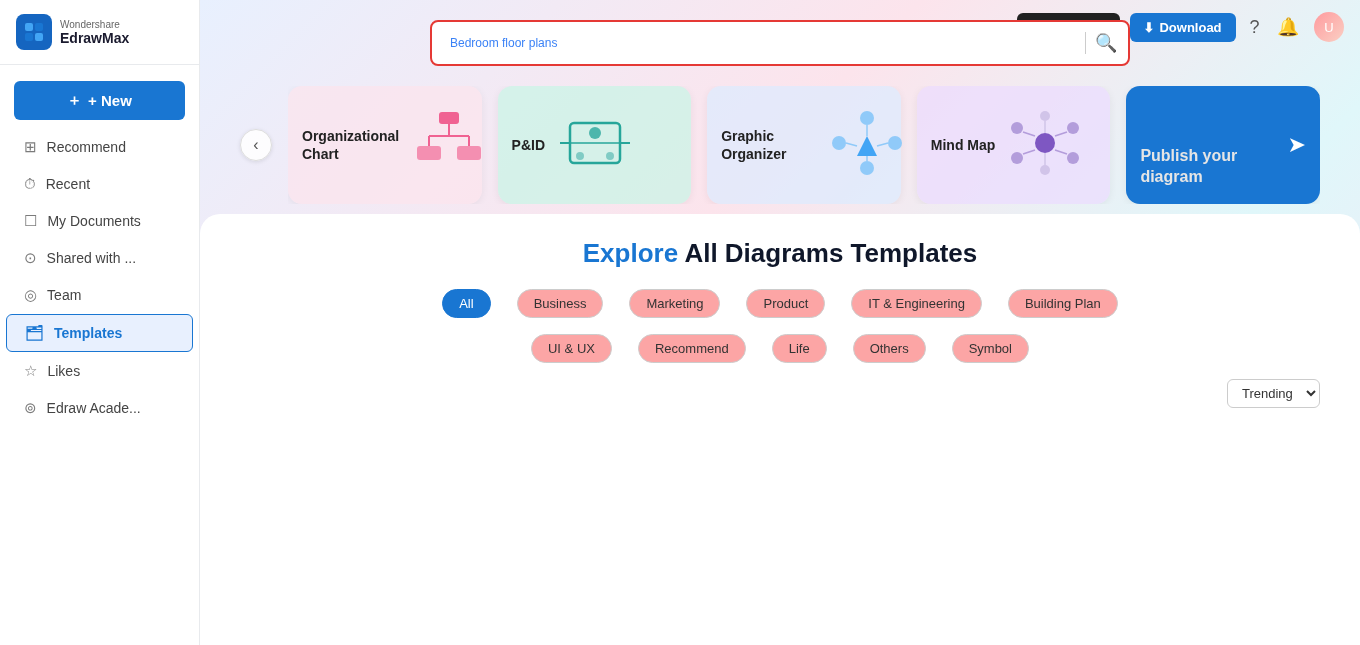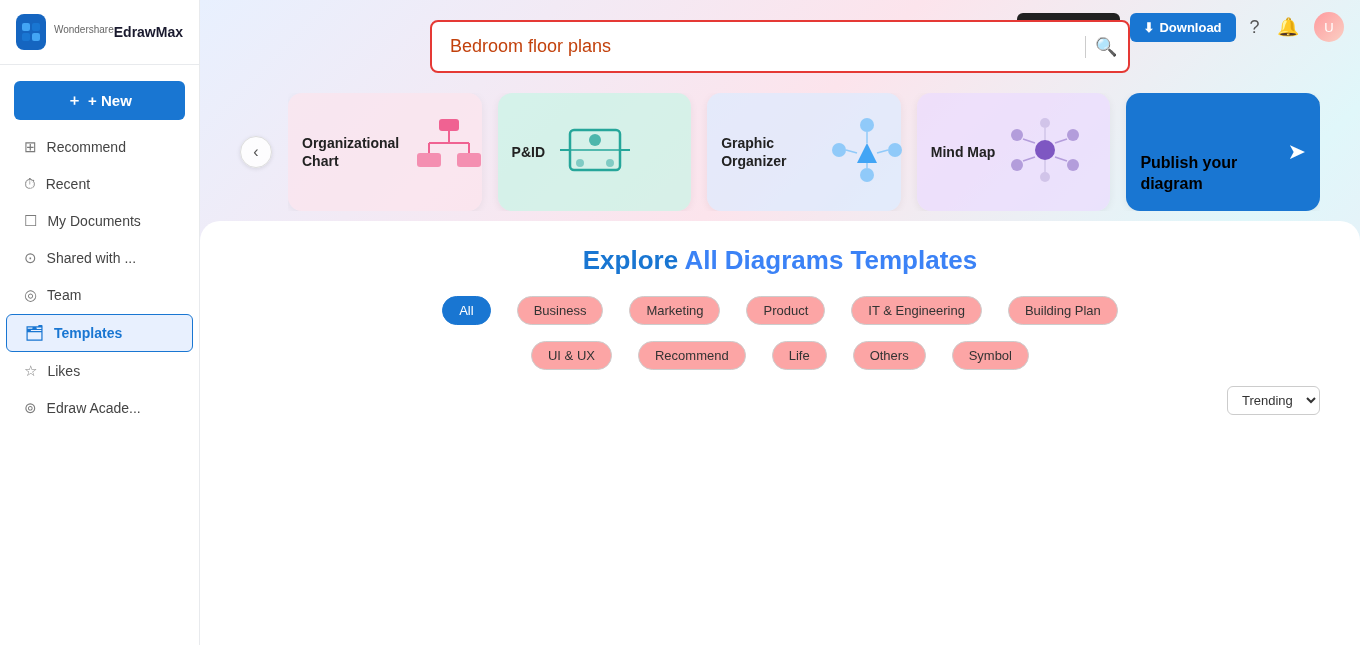--- a/index.html
+++ b/index.html
@@ -28,21 +28,21 @@
       height: 36px;
       background: #1565c0;
       border-radius: 8px;
       display: flex;
       align-items: center;
       justify-content: center;
       color: #fff;
       font-size: 18px;
       font-weight: bold;
     }
-    .logo-text { display: flex; flex-direction: row; }
+    .logo-text { display: flex; flex-direction: column; }
     .logo-brand { font-size: 10px; color: #666; }
     .logo-name { font-size: 14px; font-weight: bold; color: #1a1a2e; }
 
     .new-btn {
       margin: 16px 14px 8px;
       background: #1976d2;
       color: #fff;
       border: none;
       border-radius: 6px;
       padding: 10px 0;
@@ -150,22 +150,22 @@
     .search-wrapper {
       margin: 0 auto;
       max-width: 700px;
       position: relative;
     }
     .search-box {
       width: 100%;
       border: 2px solid #e53935;
       border-radius: 8px;
       padding: 14px 48px 14px 18px;
-      font-size: 18px;
-      color: #c2410c;
+      font-size: 12px;
+      color: #3b82f6;
       background: #fff;
       outline: none;
     }
     .search-icon-btn {
       position: absolute;
       right: 12px;
       top: 50%;
       transform: translateY(-50%);
       background: none;
       border: none;
@@ -224,21 +224,21 @@
       cursor: pointer;
       box-shadow: 0 2px 8px rgba(0,0,0,0.06);
     }
     .carousel-card.pink { background: rgba(252,228,236,0.7); }
     .carousel-card.teal { background: rgba(200,245,230,0.7); }
     .carousel-card.blue { background: rgba(220,235,255,0.7); gap: 40px; }
     .carousel-card.purple { background: rgba(235,220,255,0.7); }
     .carousel-card.publish { background: #1976d2; color: #fff; }
 
     .card-label { font-size: 14px; font-weight: 700; color: #222; line-height: 1.3; }
-    .carousel-card.publish .card-label { color: #000000; font-size: 16px; margin-top: 44px; }
+    .carousel-card.publish .card-label { color: #e5e5e5; font-size: 16px; margin-top: 44px; }
 
     .card-graphic { flex-shrink: 0; }
 
     
     .org-svg { width: 80px; height: 70px; }
     .pid-svg { width: 80px; height: 70px; }
     .graphic-svg { width: 80px; height: 70px; }
     .mindmap-svg { width: 80px; height: 70px; }
 
     
@@ -488,21 +488,21 @@
           <div class="card-label">Publish your diagram</div>
           <span class="send-icon">➤</span>
         </div>
 
       </div>
     </div>
   </div>
 
   <div class="bottom-section">
     <div class="explore-title">
-      <span>Explore </span><span style="color:#3b82f6">All Diagrams Templates</span>
+      <span>Explore </span><span style="color:#0f172a">All Diagrams Templates</span>
     </div>
 
     <div class="filter-tags">
       <button class="tag active">All</button>
       <button class="tag">Business</button>
       <button class="tag">Marketing</button>
       <button class="tag">Product</button>
       <button class="tag">IT &amp; Engineering</button>
       <button class="tag">Building Plan</button>
     </div>

